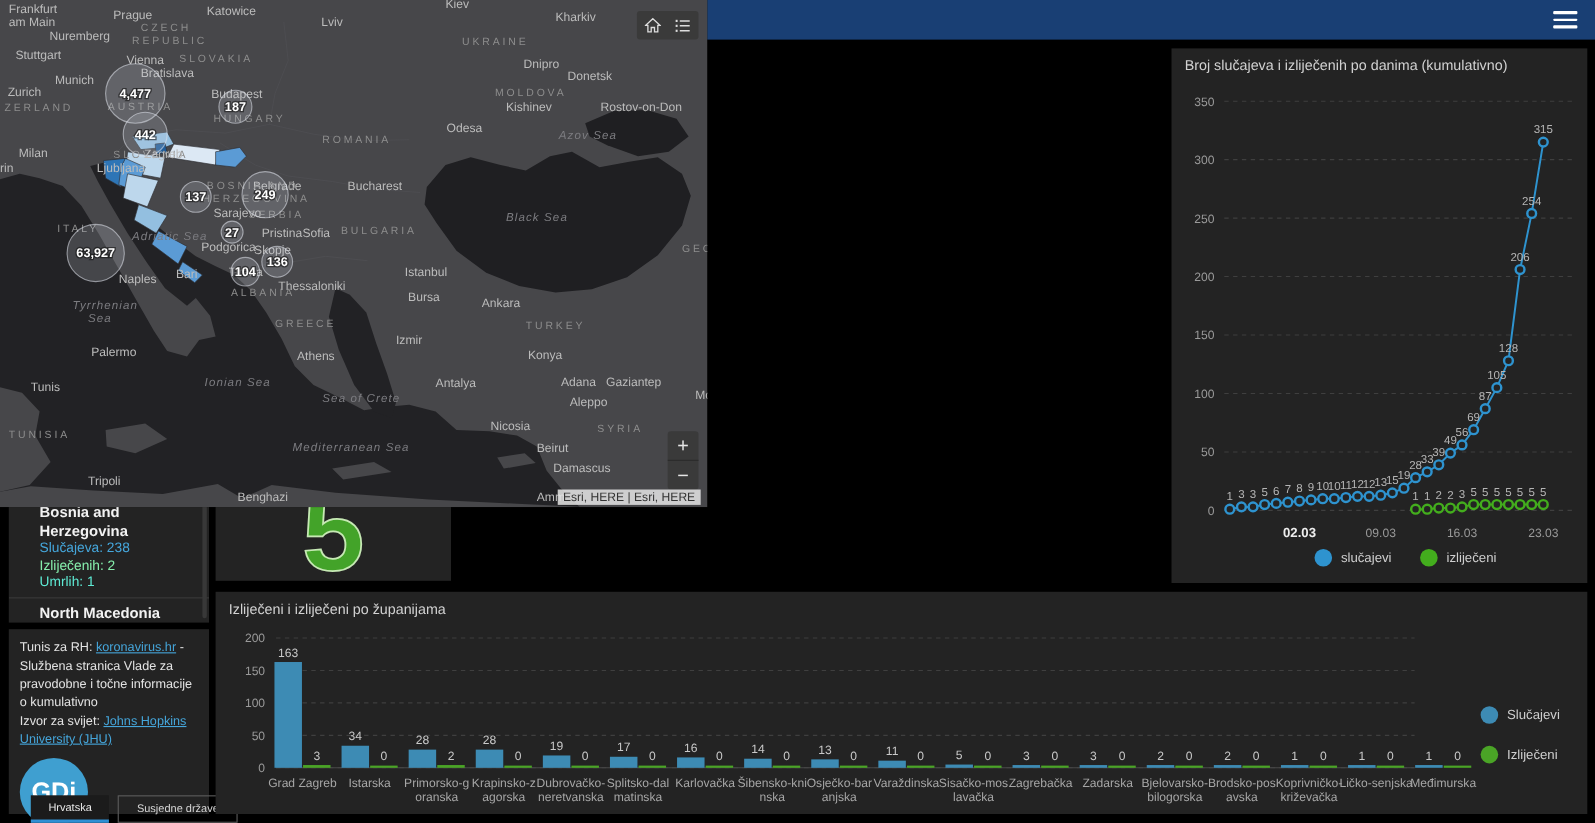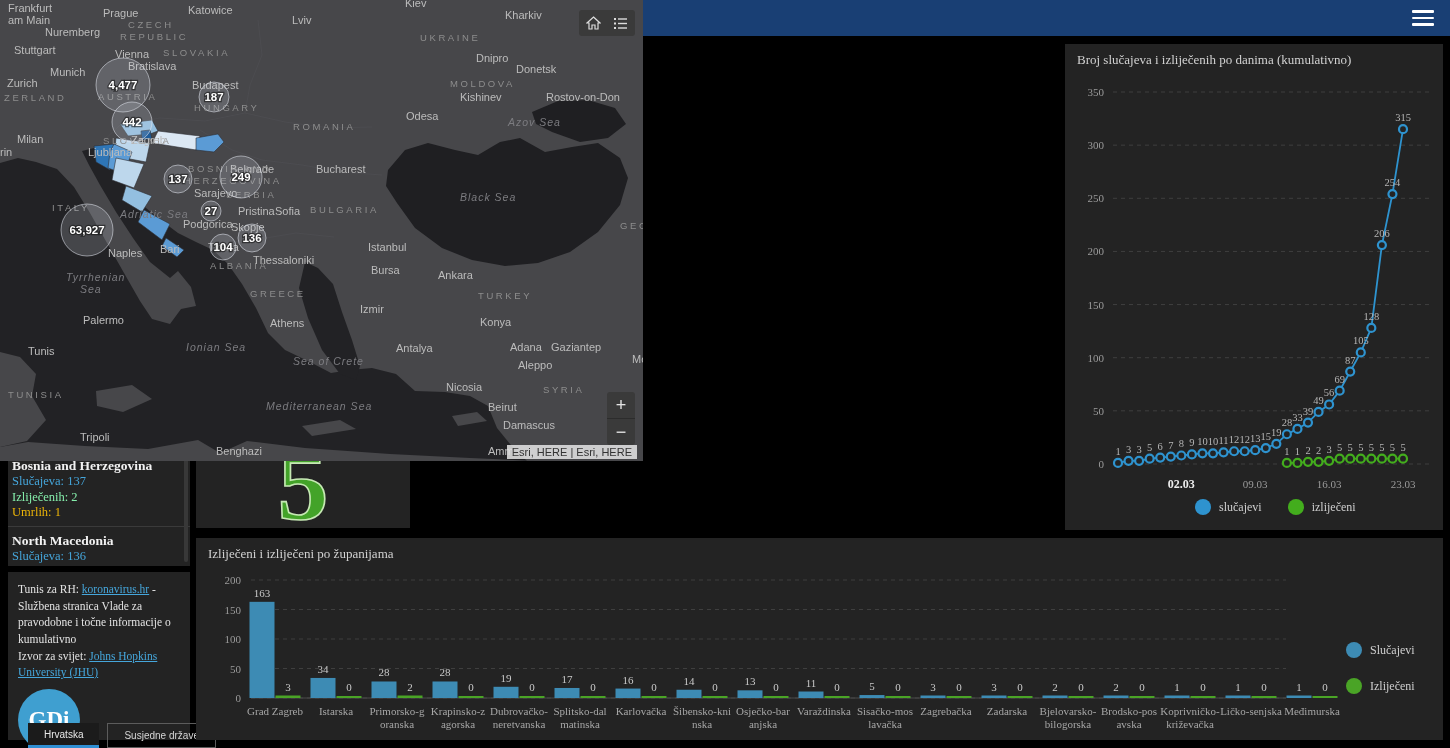--- a/index.html
+++ b/index.html
@@ -1,29 +1,29 @@
 <!DOCTYPE html>
 <html><head>
 <meta charset="utf-8">
 <style>
   html,body{margin:0;padding:0;width:1450px;height:748px;background:#000;overflow:hidden;
     font-family:"Liberation Sans","DejaVu Sans",sans-serif;-webkit-font-smoothing:antialiased;}
-  .panel{position:absolute;background:#232323;font-family:Liberation Serif, serif;}
+  .panel{position:absolute;background:#232323;}
   
   #header{position:absolute;left:0;top:0;width:1450px;height:36px;display:flex;align-items:center;}
   #logo{width:26px;height:26px;border-radius:50%;margin-left:14px;display:flex;align-items:center;justify-content:center;
         font-weight:bold;font-size:11px;color:#fff;}
   #title{color:#fff;font-size:21px;font-weight:600;margin-left:14px;letter-spacing:.3px;}
   #updated{color:#fff;font-size:14.5px;margin-left:12px;margin-top:3px;}
   #menu{margin-left:auto;margin-right:16px;display:flex;flex-direction:column;gap:4px;cursor:pointer;}
   #menu div{width:22px;height:2.5px;background:#fff;border-radius:1px;}
   
   #left-list{left:8px;top:44px;width:182px;height:522px;overflow:hidden;}
   #left-list h2{margin:0;padding:10px 12px 6px;font-size:16px;font-weight:400;color:#dcdcdc;}
-  .c-item{padding:5px 4px 6px;border-top:1px solid #3a3a3a;}
+  .c-item{padding:5px 28px 6px;border-top:1px solid #3a3a3a;}
   .c-item:first-child{border-top:none;}
   .c-name{color:#f2f2f2;font-size:13.5px;font-weight:bold;line-height:17px;}
   .c-line{font-size:12.5px;line-height:15.3px;}
   .sb-track{position:absolute;right:2px;top:38px;width:4px;height:480px;background:#383838;border-radius:2px;}
   .sb-thumb{position:absolute;right:2px;top:44px;width:4px;height:212px;background:#8a8a8a;border-radius:2px;}
   
   #left-src{left:8px;top:572px;width:182px;height:168px;color:#e3e3e3;font-size:11.5px;line-height:1.45;}
   #left-src .txt{padding:9px 10px 0;}
   #left-src a{text-decoration:underline;cursor:pointer;}
   #gdi-big{width:62px;height:62px;border-radius:50%;margin:8px 0 0 10px;display:flex;align-items:center;justify-content:center;
@@ -109,23 +109,23 @@
         <div class="c-line" style="color: rgb(232, 59, 43);">Umrlih: 3</div>
       </div>
       <div class="c-item">
         <div class="c-name">Hungary</div>
         <div class="c-line" style="color: rgb(69, 166, 219);">Slučajeva: 187</div>
         <div class="c-line" style="color: rgb(84, 179, 47);">Izliječenih: 21</div>
         <div class="c-line" style="color: rgb(232, 59, 43);">Umrlih: 8</div>
       </div>
       <div class="c-item">
         <div class="c-name">Bosnia and Herzegovina</div>
-        <div class="c-line" style="color: rgb(69, 166, 219);">Slučajeva: 137</div>
+        <div class="c-line" style="color: rgb(69, 166, 219);">Slučajeva: 238</div>
         <div class="c-line" style="color: #86efac;">Izliječenih: 2</div>
-        <div class="c-line" style="color: #eab308;">Umrlih: 1</div>
+        <div class="c-line" style="color: #5eead4;">Umrlih: 1</div>
       </div>
       <div class="c-item">
         <div class="c-name">North Macedonia</div>
         <div class="c-line" style="color: rgb(69, 166, 219);">Slučajeva: 136</div>
         <div class="c-line" style="color: rgb(84, 179, 47);">Izliječenih: 1</div>
       </div>
     </div>
   <div class="sb-track"></div>
   <div class="sb-thumb"></div>
 </div>

